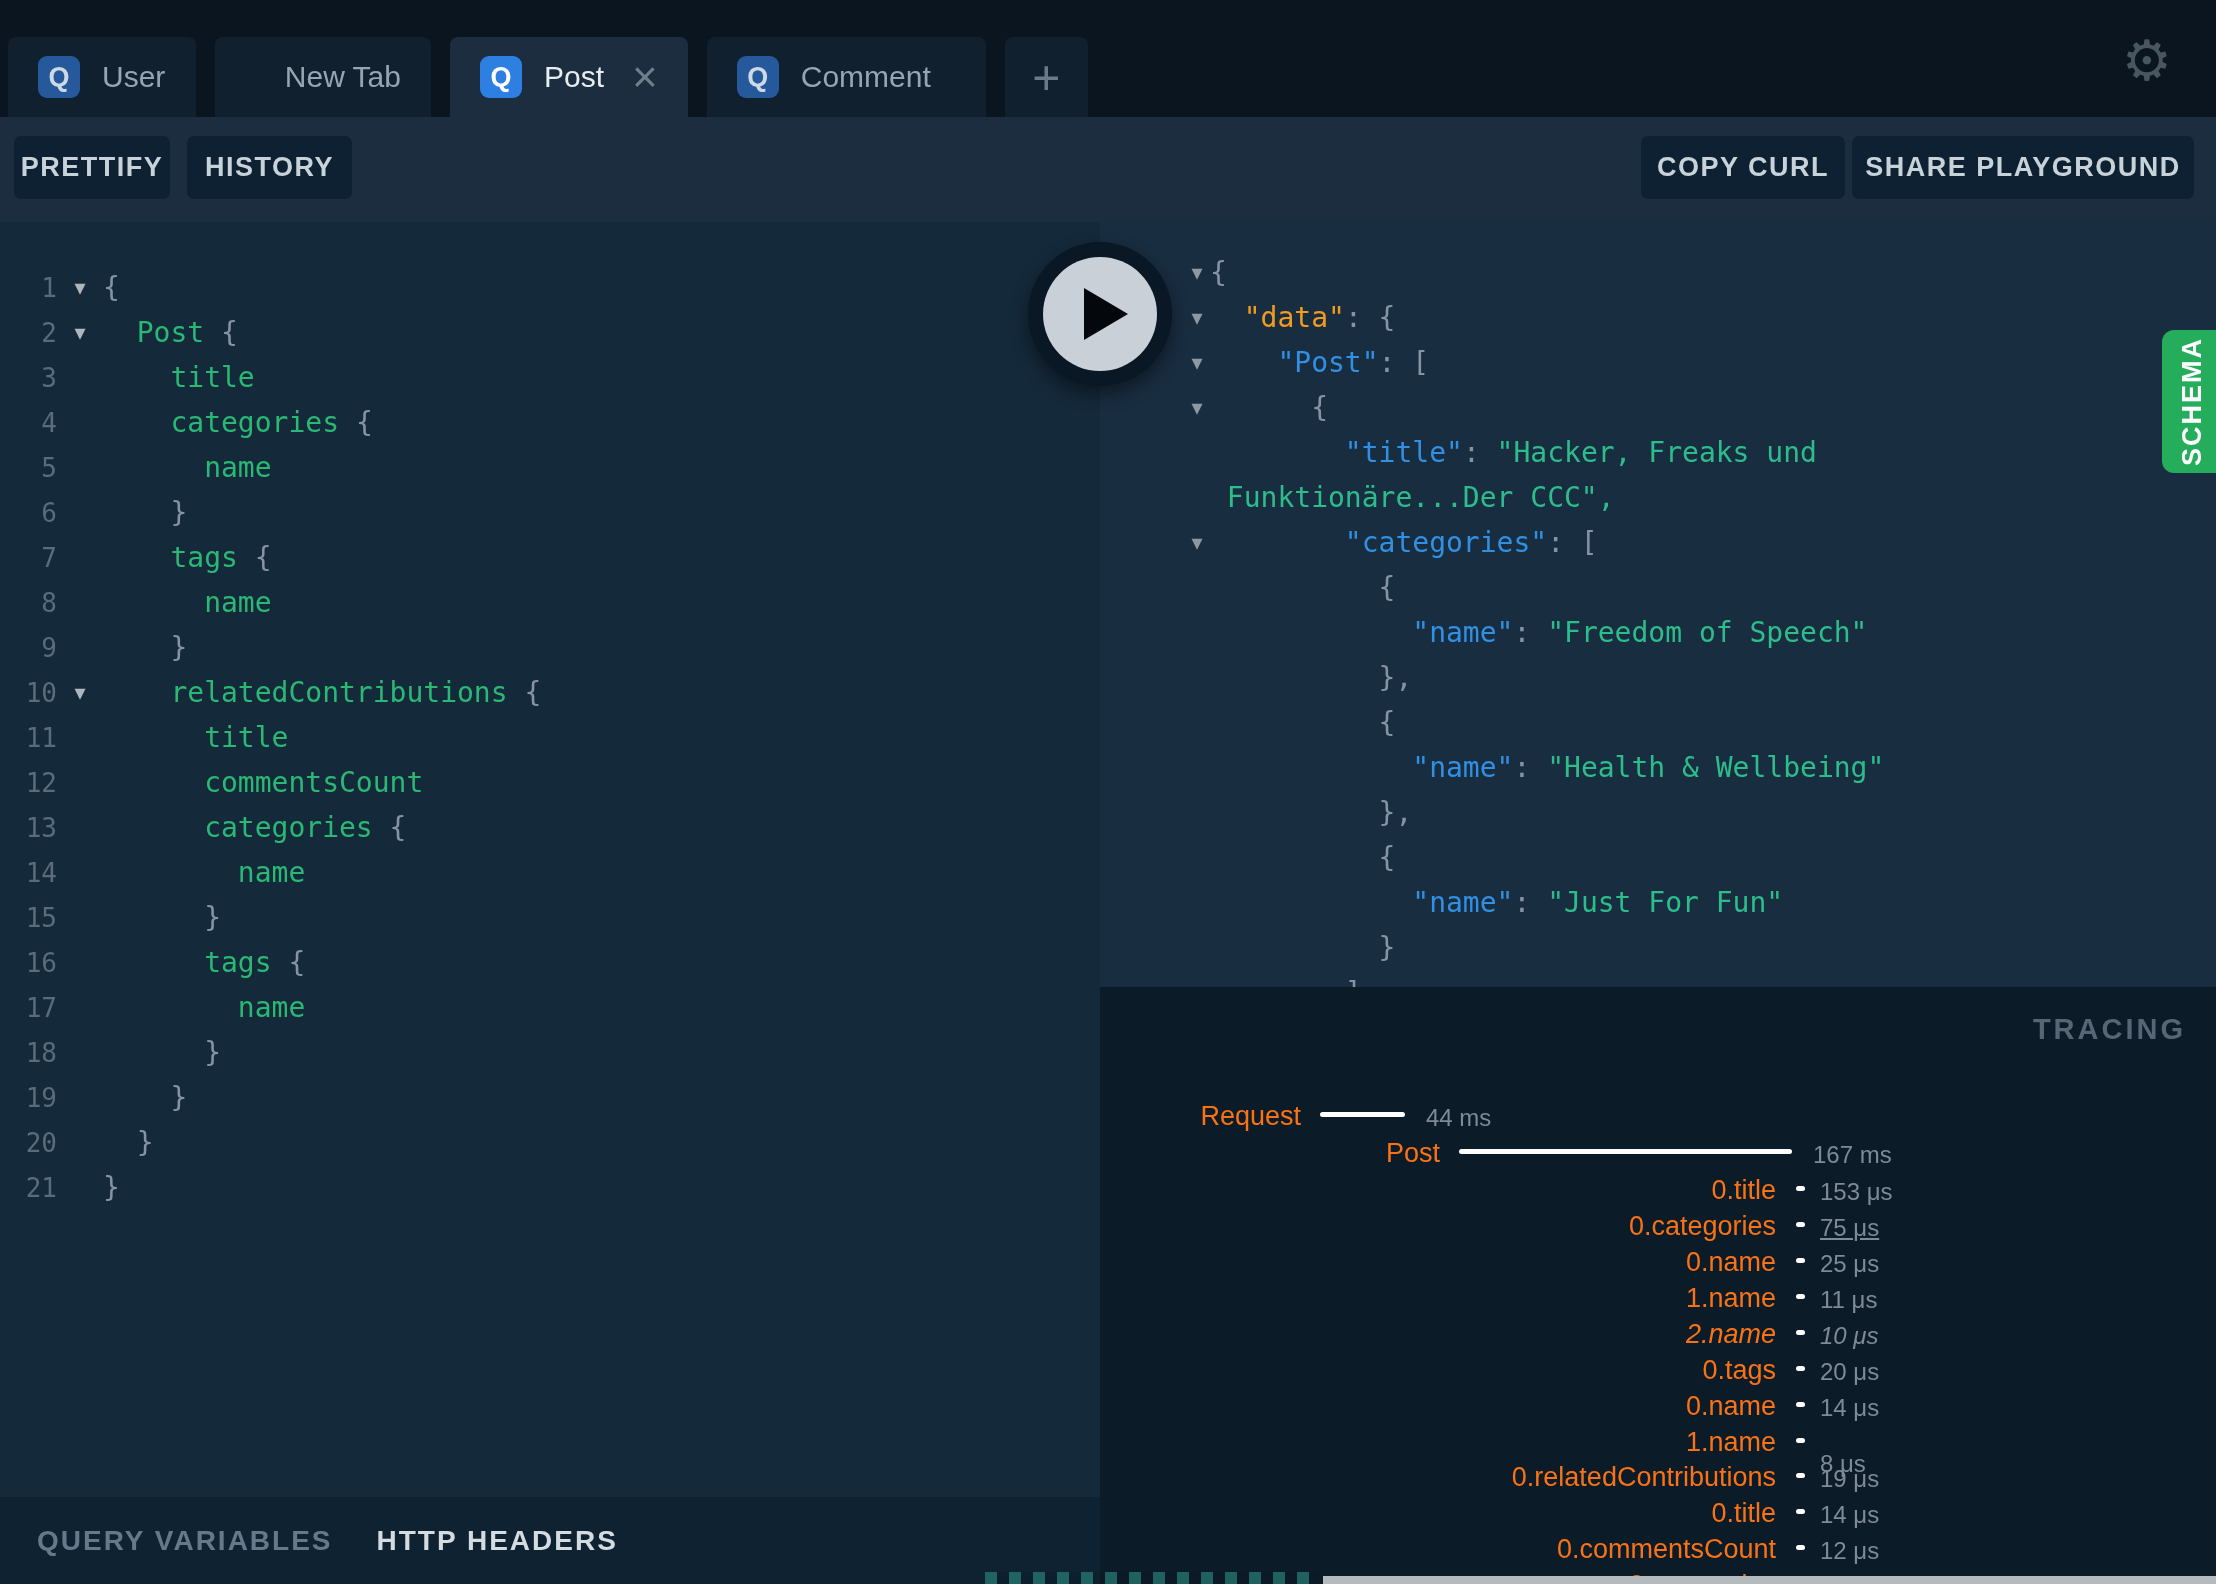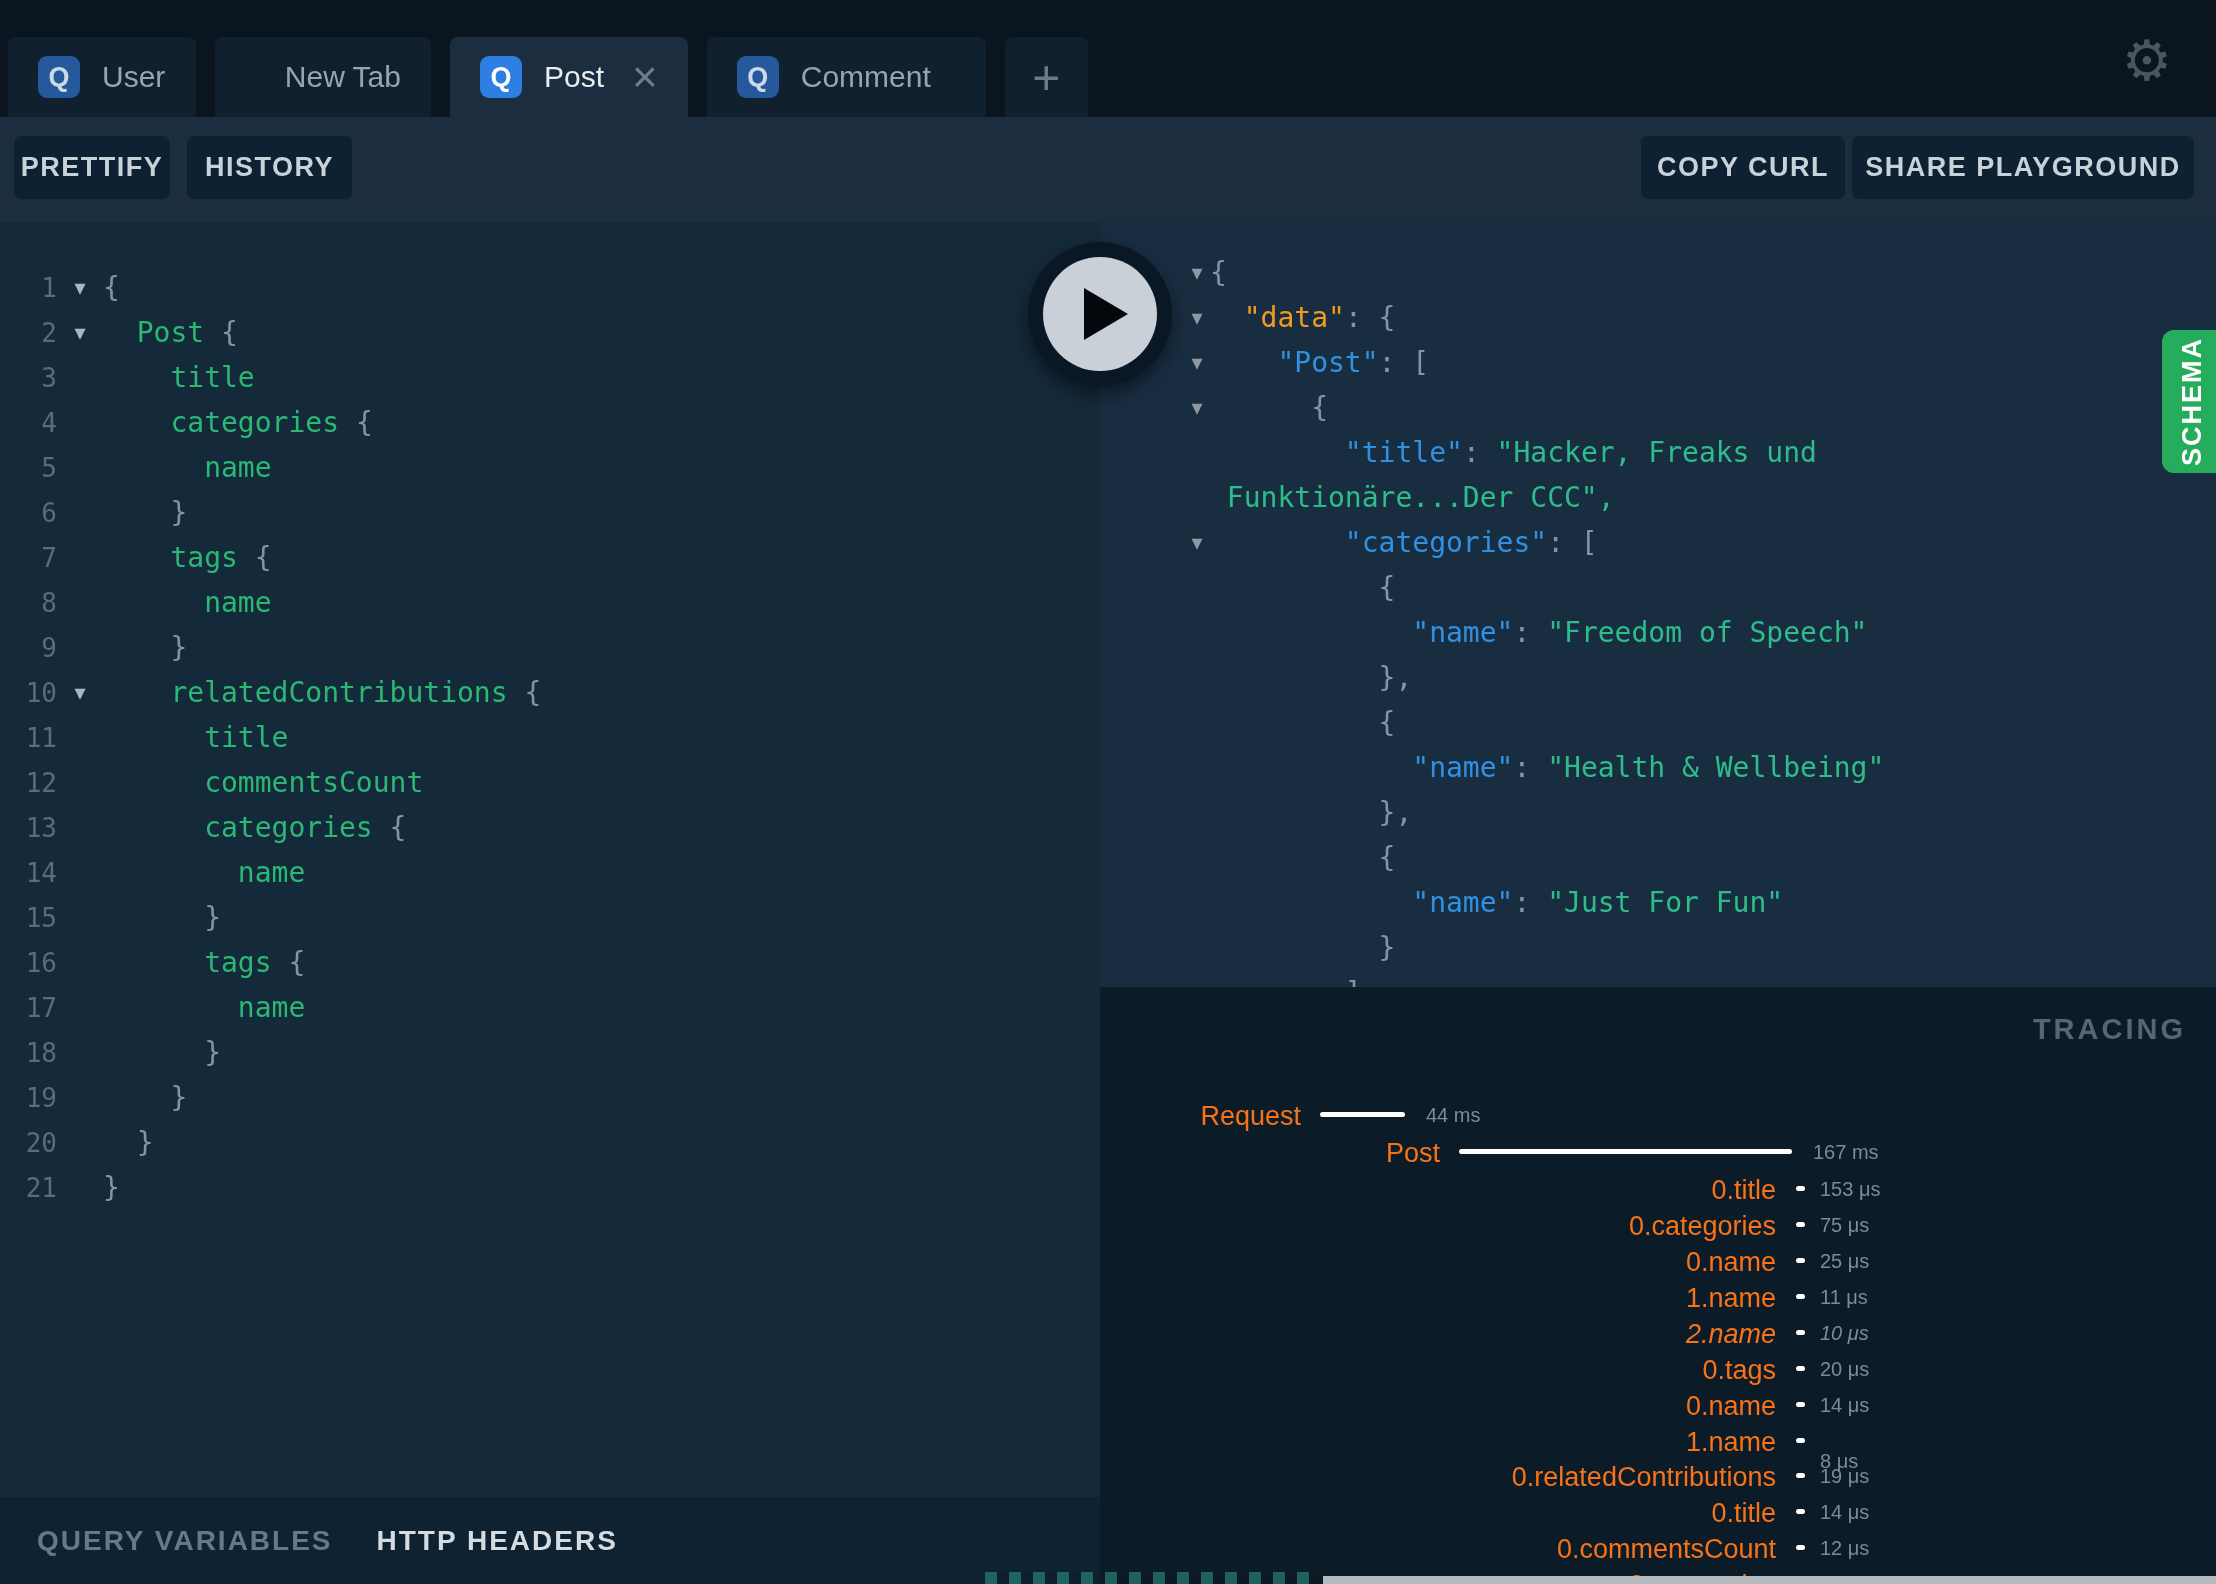--- a/index.html
+++ b/index.html
@@ -69,21 +69,21 @@
             display:flex; align-items:center; justify-content:center; }
   .schema span { transform:rotate(-90deg); color:#ffffff; font-size:27px; font-weight:bold;
                  letter-spacing:2px; white-space:nowrap; }
 
   
   .tracing { position:absolute; left:1100px; top:987px; width:1116px; height:597px; background:#0c1b28; overflow:hidden; }
   .ttitle { position:absolute; right:30px; top:26px; color:#566675; font-size:29px; font-weight:bold; letter-spacing:3px; }
   .trow { position:absolute; height:34px; }
   .tlab { position:absolute; transform:translateX(-100%); color:#f97316; font-size:27px; white-space:nowrap; top:0; }
   .tbar { position:absolute; top:11px; height:5px; background:#ffffff; border-radius:3px; }
-  .ttime { position:absolute; top:3px; color:#7e8a95; font-size:20px; white-space:nowrap; }
+  .ttime { position:absolute; top:3px; color:#7e8a95; font-size:24px; white-space:nowrap; }
 
   
   .bottombar { position:absolute; left:0; top:1497px; width:1100px; height:87px; background:#0f2232;
                display:flex; align-items:center; }
   .bb-qv { margin-left:37px; color:#66798b; font-size:28px; font-weight:bold; letter-spacing:2px; cursor:pointer; }
   .bb-hh { margin-left:44px; color:#d4dbe1; font-size:28px; font-weight:bold; letter-spacing:2px; cursor:pointer; }
 
   
   .sliver-teal { position:absolute; left:985px; top:1572px; width:335px; height:12px;
                  background:repeating-linear-gradient(90deg, rgba(45,155,140,.55) 0 12px, rgba(10,22,32,.25) 12px 24px); }
@@ -321,21 +321,21 @@
           <span class="ttime" style="left: 713px;">167 ms</span>
         </div>
         <div class="trow" style="top: 188px; left: 0px; width: 1116px;">
           <span class="tlab" style="left: 676px;">0.title</span>
           <div class="tbar" style="left: 696px; width: 9px;"></div>
           <span class="ttime" style="left: 720px;">153 μs</span>
         </div>
         <div class="trow" style="top: 224px; left: 0px; width: 1116px;">
           <span class="tlab" style="left: 676px;">0.categories</span>
           <div class="tbar" style="left: 696px; width: 9px;"></div>
-          <span class="ttime" style="left: 720px;">75 μs</span>
+          <span class="ttime" style="left: 720px; text-decoration: underline;">75 μs</span>
         </div>
         <div class="trow" style="top: 260px; left: 0px; width: 1116px;">
           <span class="tlab" style="left: 676px;">0.name</span>
           <div class="tbar" style="left: 696px; width: 9px;"></div>
           <span class="ttime" style="left: 720px;">25 μs</span>
         </div>
         <div class="trow" style="top: 296px; left: 0px; width: 1116px;">
           <span class="tlab" style="left: 676px;">1.name</span>
           <div class="tbar" style="left: 696px; width: 9px;"></div>
           <span class="ttime" style="left: 720px;">11 μs</span>

